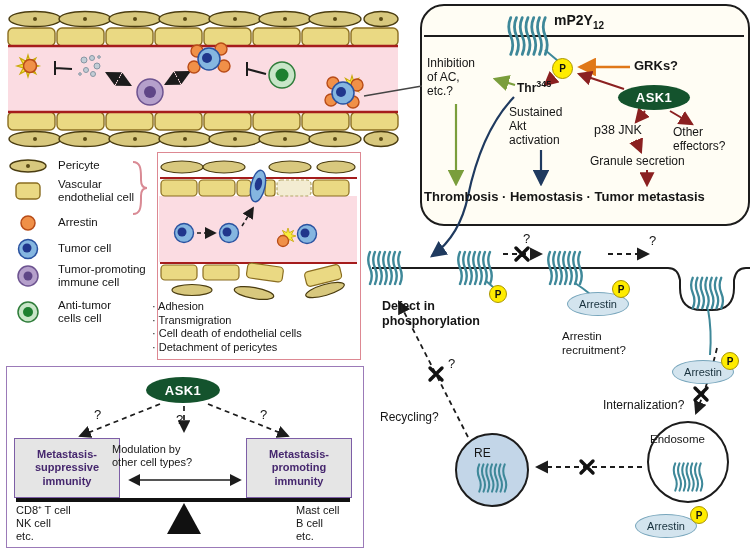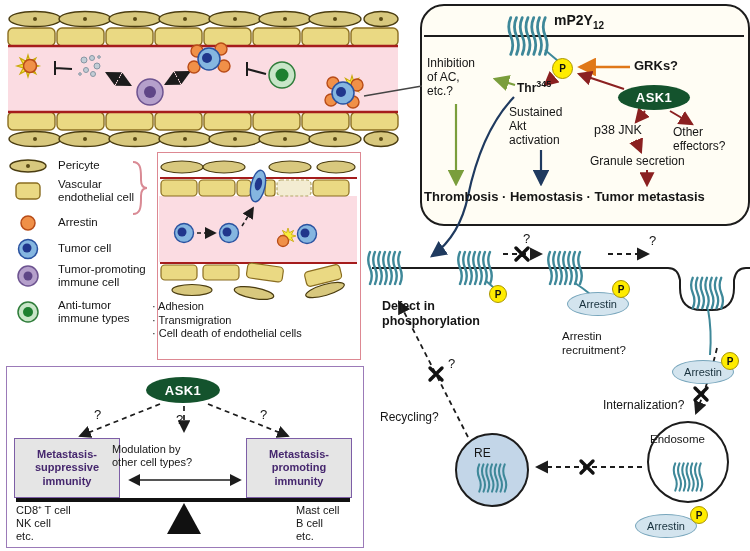--- a/index.html
+++ b/index.html
@@ -299,27 +299,28 @@
 immune cell</span>
 </div>
 <div class="legend-row" style="left:8px;top:299px">
   <span class="legend-ico">
       <svg width="40" height="24">
         <circle cx="20" cy="12" r="10" fill="#c8e6c8" stroke="#2f7d3a" stroke-width="1.5"></circle>
         <circle cx="20" cy="12" r="5" fill="#1e8030"></circle>
       </svg>
     </span>
   <span class="legend-lab">Anti-tumor
-immune types</span>
+cells cell</span>
 </div>
 
 <div class="t" style="left:152px;top:300px;width:192px;font-size:11px;line-height:13.5px">
   <div>· Adhesion</div>
   <div>· Transmigration</div>
   <div>· Cell death of endothelial cells</div>
+  <div>· Detachment of pericytes</div>
 </div>
 
 <div class="badge ask1" style="left:146px;top:377px;width:74px;height:26px">ASK1</div>
 <div class="t" style="left:94px;top:407px;font-size:13px">?</div>
 <div class="t" style="left:176px;top:412px;font-size:13px">?</div>
 <div class="t" style="left:260px;top:407px;font-size:13px">?</div>
 <div class="pbox" style="left:14px;top:438px;width:104px;height:58px">Metastasis-
 suppressive
 immunity</div>
 <div class="pbox" style="left:246px;top:438px;width:104px;height:58px">Metastasis-

